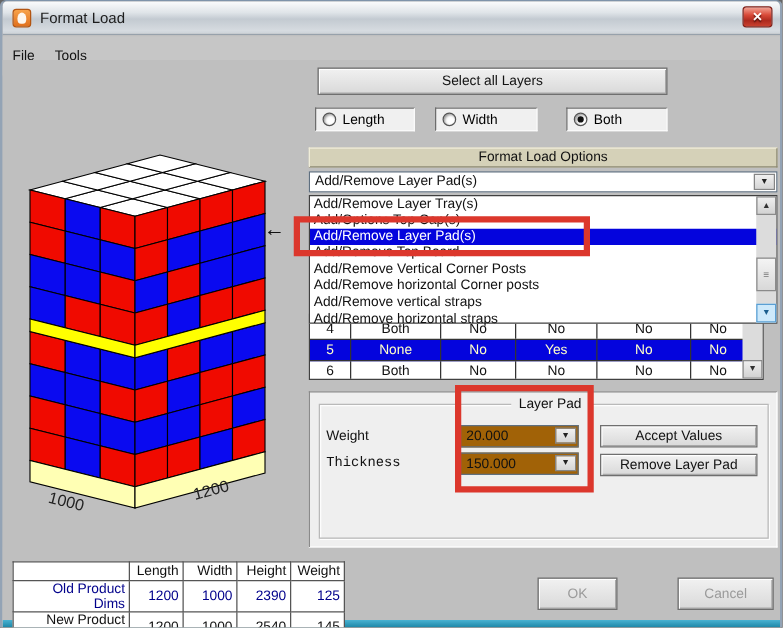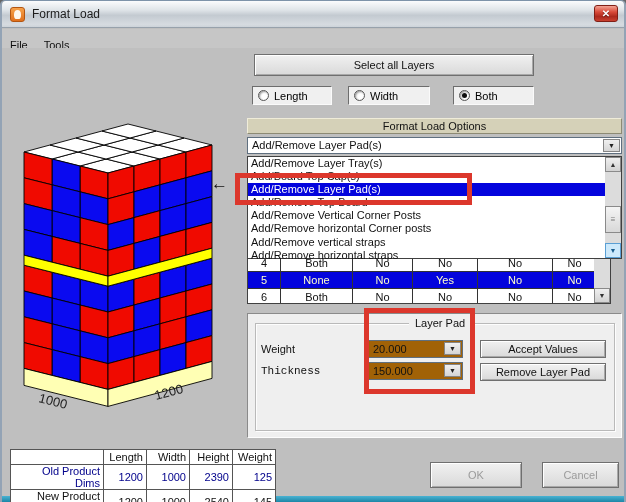--- a/index.html
+++ b/index.html
@@ -95,21 +95,21 @@
 
   
   .dims-table{position:absolute; left:8px; top:401px; border-collapse:collapse; background:#fff; z-index:2;}
   .dims-table td,.dims-table th{border:1px solid #555; font-size:11px; font-weight:normal; height:15px; padding:0 3px;}
   .dims-table th{text-align:center; color:#111;}
   .dims-table .lbl{width:93px; text-align:right;}
   .dims-table .num{width:43px; text-align:right;}
   .dims-row-old td{color:#00008b;}
   .dims-row-new td{color:#111;}
 
-  .ok-btn{position:absolute; left:428px; top:414px; width:92px; height:26px; color:#9b9b9b;}
+  .ok-btn{position:absolute; left:428px; top:414px; width:64px; height:26px; color:#9b9b9b;}
   .cancel-btn{position:absolute; left:540px; top:414px; width:77px; height:26px; color:#9b9b9b;}
 
   .bottom-strip{position:absolute; left:0; bottom:0; width:100%; height:6px;
        background:linear-gradient(#49b2d2,#1c86a6);}
 </style>
 </head>
 <body>
 
 <div id="win">
 
@@ -225,21 +225,21 @@
 
     <div class="beige-header">Format Load Options</div>
 
     <div class="combo">
       <span>Add/Remove Layer Pad(s)</span>
       <span class="combo-arrow">▼</span>
     </div>
 
     <div class="list">
       <div class="list-item">Add/Remove Layer Tray(s)</div>
-      <div class="list-item">Add/Board Top Cap(s)</div>
+      <div class="list-item">Add/Options Top Cap(s)</div>
       <div class="list-item selected">Add/Remove Layer Pad(s)</div>
       <div class="list-item">Add/Remove Top Board</div>
       <div class="list-item">Add/Remove Vertical Corner Posts</div>
       <div class="list-item">Add/Remove horizontal Corner posts</div>
       <div class="list-item">Add/Remove vertical straps</div>
       <div class="list-item">Add/Remove horizontal straps</div>
       <div class="sb">
         <div class="sb-btn" style="top:0;">▲</div>
         <div class="sb-thumb" style="top:49px;">≡</div>
         <div class="sb-btn hl" style="bottom:0;">▼</div>

